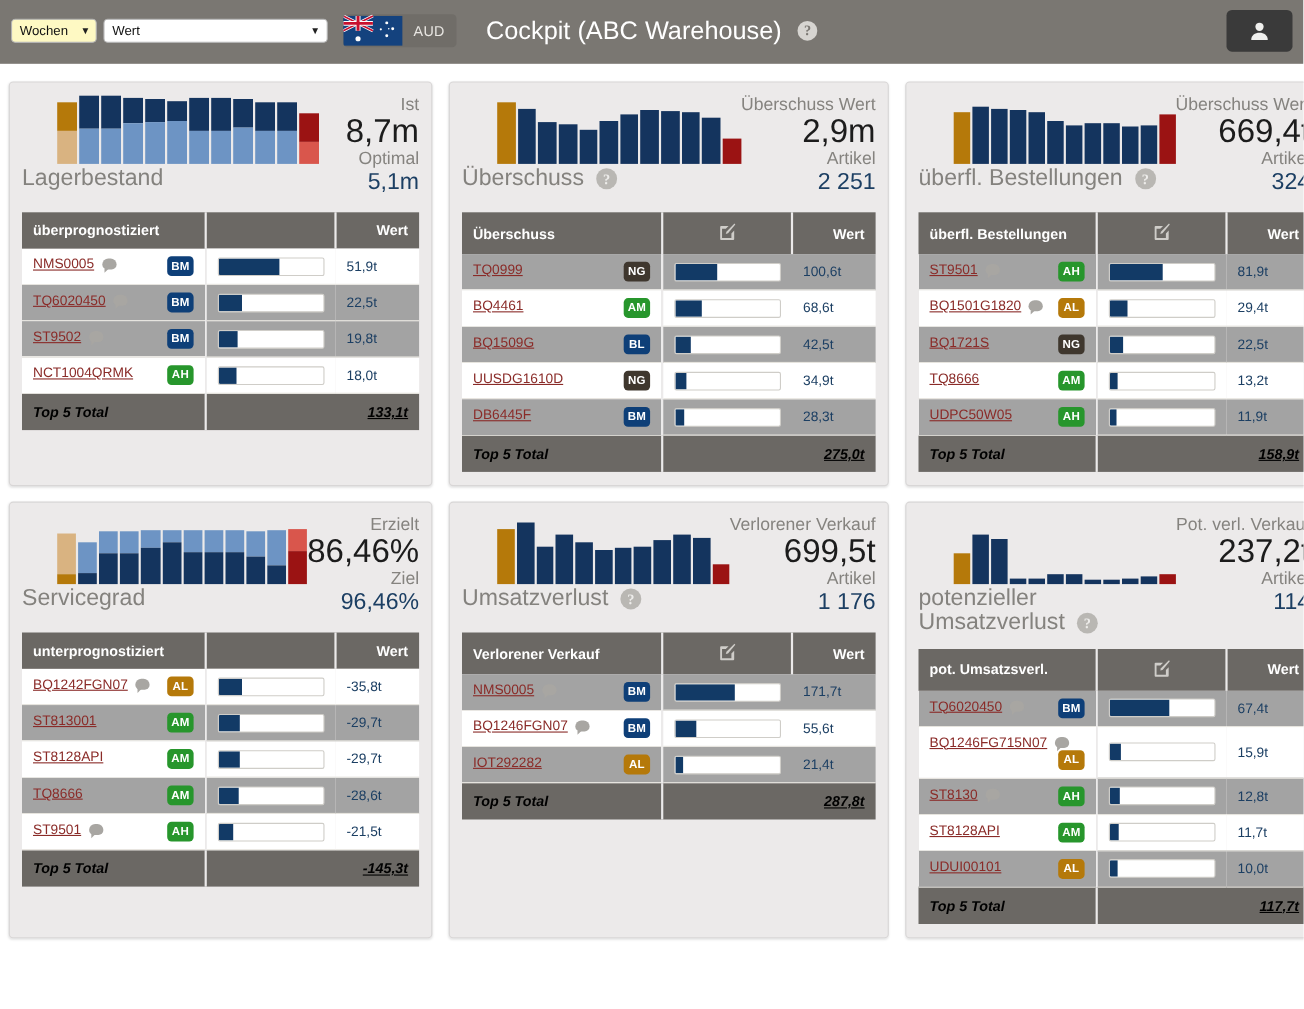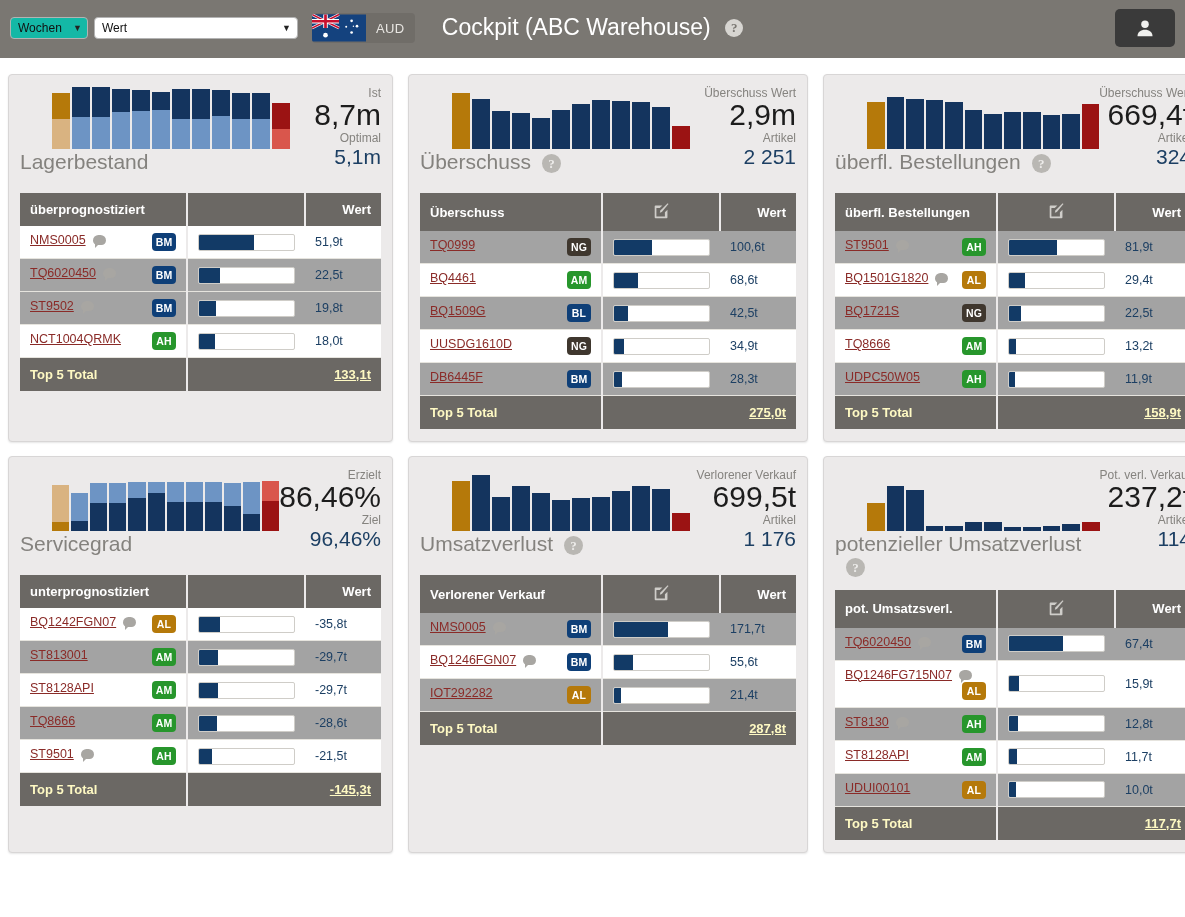--- a/index.html
+++ b/index.html
@@ -17,21 +17,21 @@
     background: #7a7772;
     display: flex;
     align-items: flex-start;
     padding: 13px 10px 0 10px;
   }
   .ctrl-group { display: flex; align-items: center; gap: 6px; }
 
   .sel-small {
     height: 22px;
     min-width: 78px;
-    background: #14b8a6;
+    background: #fef9c3;
     border: 1px solid #b3b3b3;
     border-radius: 4px;
     font-size: 12px;
     color: #111;
     display: flex;
     align-items: center;
     justify-content: space-between;
     padding: 0 5px 0 7px;
     cursor: pointer;
     font-family: "Liberation Sans", sans-serif;
@@ -143,21 +143,21 @@
   .sbar i { display: block; }
   .kpi-name {
     font-size: 21px;
     color: #84827e;
     margin-top: 2px;
     line-height: 1.06;
     white-space: nowrap;
   }
   .kpi-name.wrap { white-space: normal; }
   .kpi-right { text-align: right; padding-top: 2px; white-space: nowrap; flex: 0 0 auto; }
-  .lbl { font-size: 12px; color: #85837f; line-height: 1.1; }
+  .lbl { font-size: 16px; color: #85837f; line-height: 1.1; }
   .big { font-size: 30px; color: #1c1c1c; line-height: 1.08; margin-top: -1px; }
   .sub { font-size: 21px; color: #1c3f63; line-height: 1.12; }
 
   
   table.tbl { width: 100%; border-collapse: collapse; table-layout: fixed; margin-top: 12px; }
   table.tbl th {
     background: #6b6864;
     color: #ffffff;
     font-size: 13px;
     font-weight: bold;
@@ -222,22 +222,23 @@
     background: #ffffff;
     border: 1px solid #cfcdc8;
     border-radius: 2px;
     overflow: hidden;
   }
   .barfill { height: 100%; background: #123a66; }
   td.val { font-size: 13px; color: #1c3f63; padding-right: 8px; }
 
   tr.total td {
     background: #6b6864;
-    color: #fef9c3;
+    color: #000000;
     font-size: 13px;
+    font-style: italic;
     font-weight: bold;
     border-bottom: none;
     padding: 9px 10px;
   }
   tr.total td.tv {
     text-align: right;
     text-decoration: underline;
     border-left: 2px solid #eceaea;
   }
   .colv { width: 76px; }

